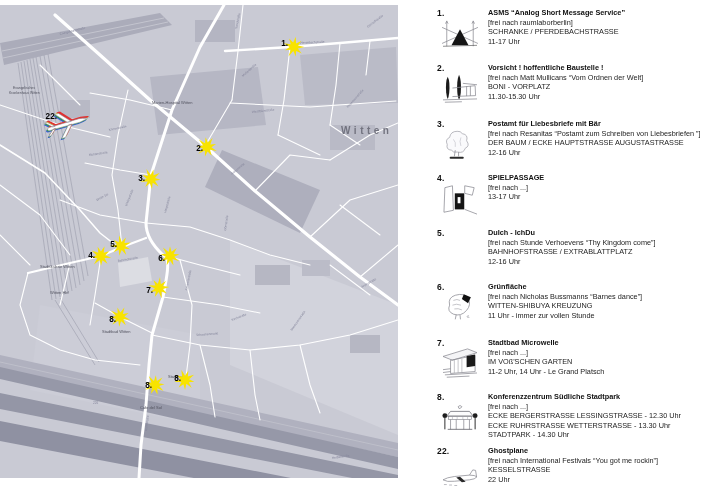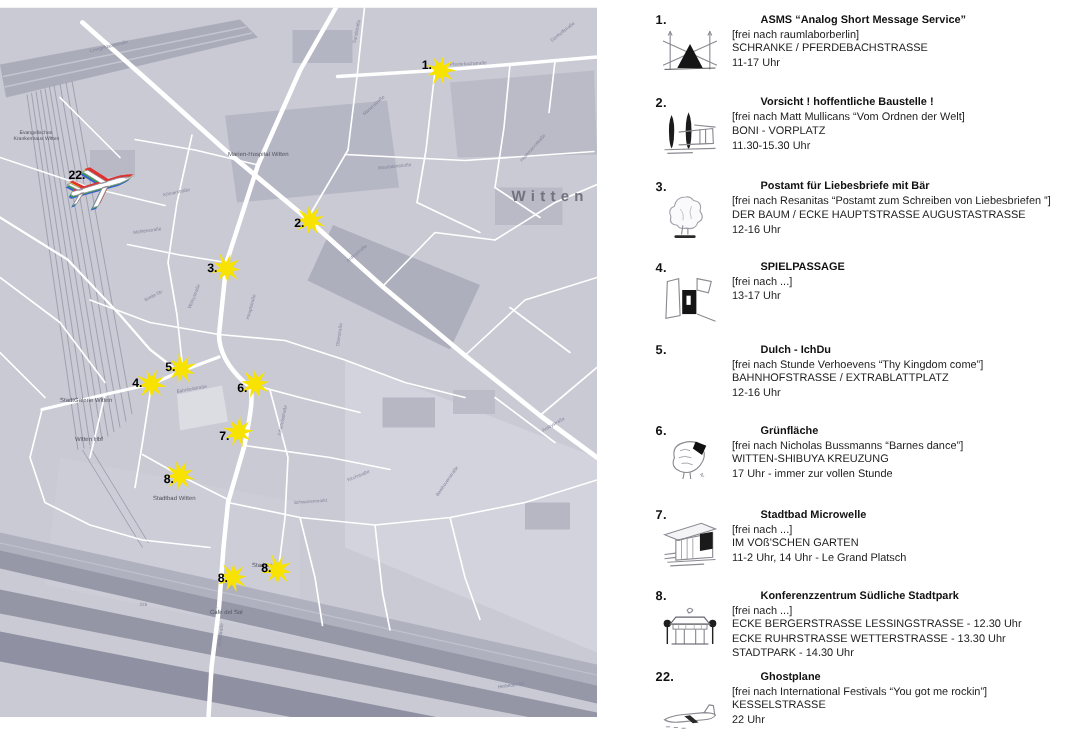--- a/index.html
+++ b/index.html
@@ -9,21 +9,21 @@
     -webkit-font-smoothing:antialiased;
   }
   .page{position:relative;width:720px;height:486px;background:#fff;}
   #mapsvg{position:absolute;left:0;top:5px;width:398px;height:473px;display:block;}
   #legend{position:absolute;left:430px;top:0;width:290px;height:486px;}
   .entry{position:absolute;left:0;width:290px;}
   .entry .num{position:absolute;left:7px;top:0;font-size:8.5px;font-weight:bold;color:#111;letter-spacing:.2px;}
   .entry .icon{position:absolute;left:9px;width:42px;height:34px;}
   .entry .icon svg{width:42px;height:34px;}
   .entry .txt{position:absolute;left:58px;top:0;width:230px;}
-  .entry .title{font-size:7.3px;font-weight:bold;color:#111;line-height:9.6px;white-space:nowrap;margin-left:19px;}
+  .entry .title{font-size:7.3px;font-weight:bold;color:#111;line-height:9.6px;white-space:nowrap;}
   .entry .line{font-size:7.3px;color:#1c1c1c;line-height:9.6px;white-space:nowrap;}
   .street-label{fill:#83849a;}
   .poi-label{fill:#51525e;}
   .city-label{fill:#72737f;font-weight:bold;}
   .marker-num{fill:#000;font-weight:bold;font-size:8.2px;}
   .sketch{stroke:#8a8a92;fill:none;stroke-width:.8;}
 </style>
 </head>
 <body>
 
@@ -280,21 +280,21 @@
       </div>
       <div class="entry" style="top: 282px;">
         <div class="num">6.</div>
         <div class="icon" style="top: 9px;"><svg viewBox="0 0 40 36">
             <use href="#icon-head-sketch"></use>
           </svg></div>
         <div class="txt">
           <div class="title">Grünfläche</div>
           <div class="line">[frei nach Nicholas Bussmanns  “Barnes dance”]</div>
           <div class="line">WITTEN-SHIBUYA KREUZUNG</div>
-          <div class="line">17 Uhr - immer zur vollen Stunde</div>
+          <div class="line">11 Uhr - immer zur vollen Stunde</div>
         </div>
       </div>
       <div class="entry" style="top: 338px;">
         <div class="num">7.</div>
         <div class="icon" style="top: 9px;"><svg viewBox="0 0 40 36">
             <use href="#icon-building"></use>
           </svg></div>
         <div class="txt">
           <div class="title">Stadtbad Microwelle</div>
           <div class="line">[frei nach ...]</div>

